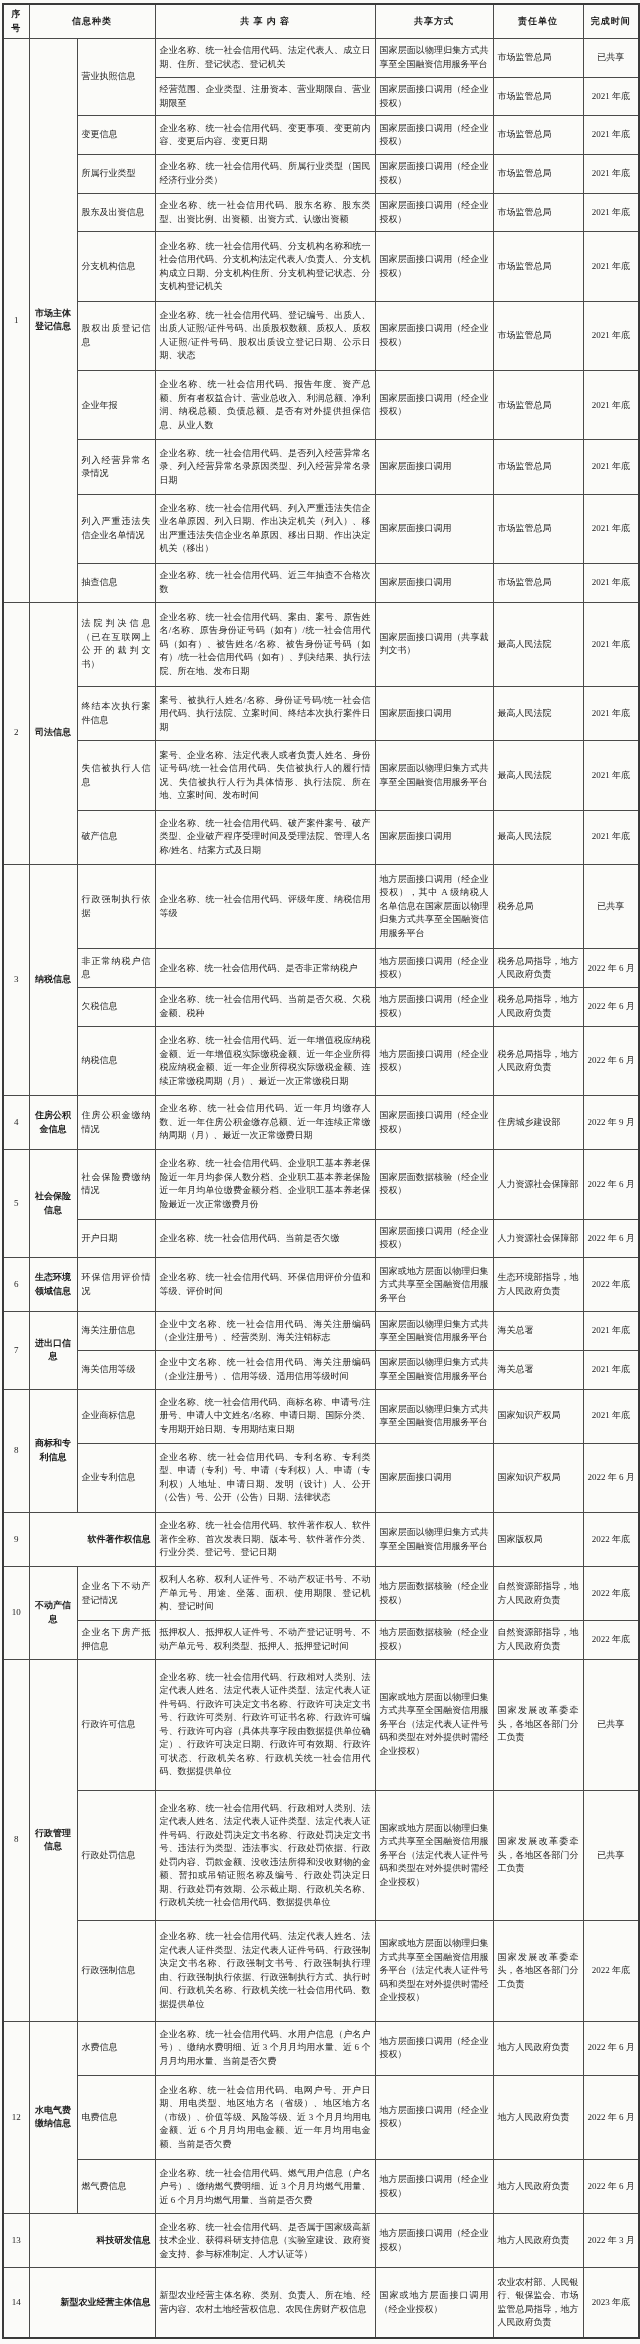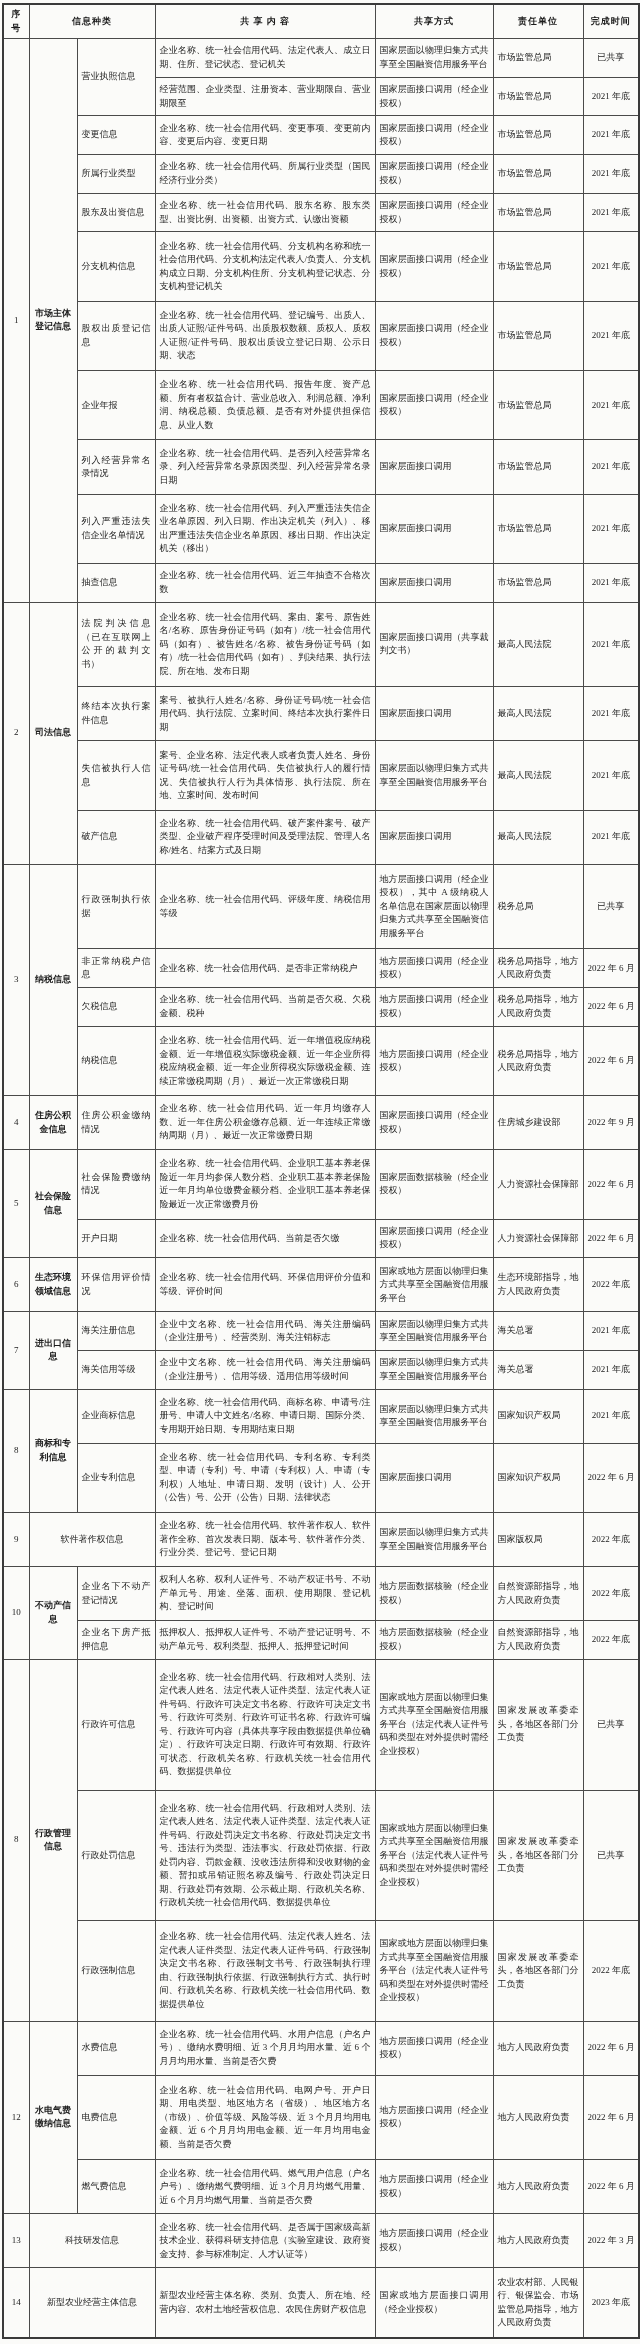--- a/index.html
+++ b/index.html
@@ -12,21 +12,21 @@
     font-size:9px;
     line-height:1.5;
     padding:3px 4px;
     box-sizing:border-box;
     word-break:break-all;
     color:#1c1c1c;
   }
   th.hdr{font-weight:bold;font-size:10px;text-align:center;padding:6px 2px;letter-spacing:1px;background:#fbfbf9;}
   td.no{text-align:center;font-size:9.5px;padding:2px 1px;}
   td.cat{text-align:center;font-weight:bold;padding:2px 3px;letter-spacing:0;margin-left:48px;}
-  td.cat-merged{text-align:center;font-weight:normal;padding:2px 4px;margin-top:16px;}
+  td.cat-merged{text-align:right;font-weight:bold;padding:2px 4px;margin-top:16px;}
   td.typ{font-weight:normal;text-align:justify;padding:2px 4px;}
   td.cnt{text-align:justify;}
   td.mth{text-align:justify;}
   td.unt{text-align:justify;}
   td.tim{text-align:center;font-size:8.5px;white-space:nowrap;padding:2px 1px;}
 </style>
 </head>
 <body>
 
 <div class="page">

